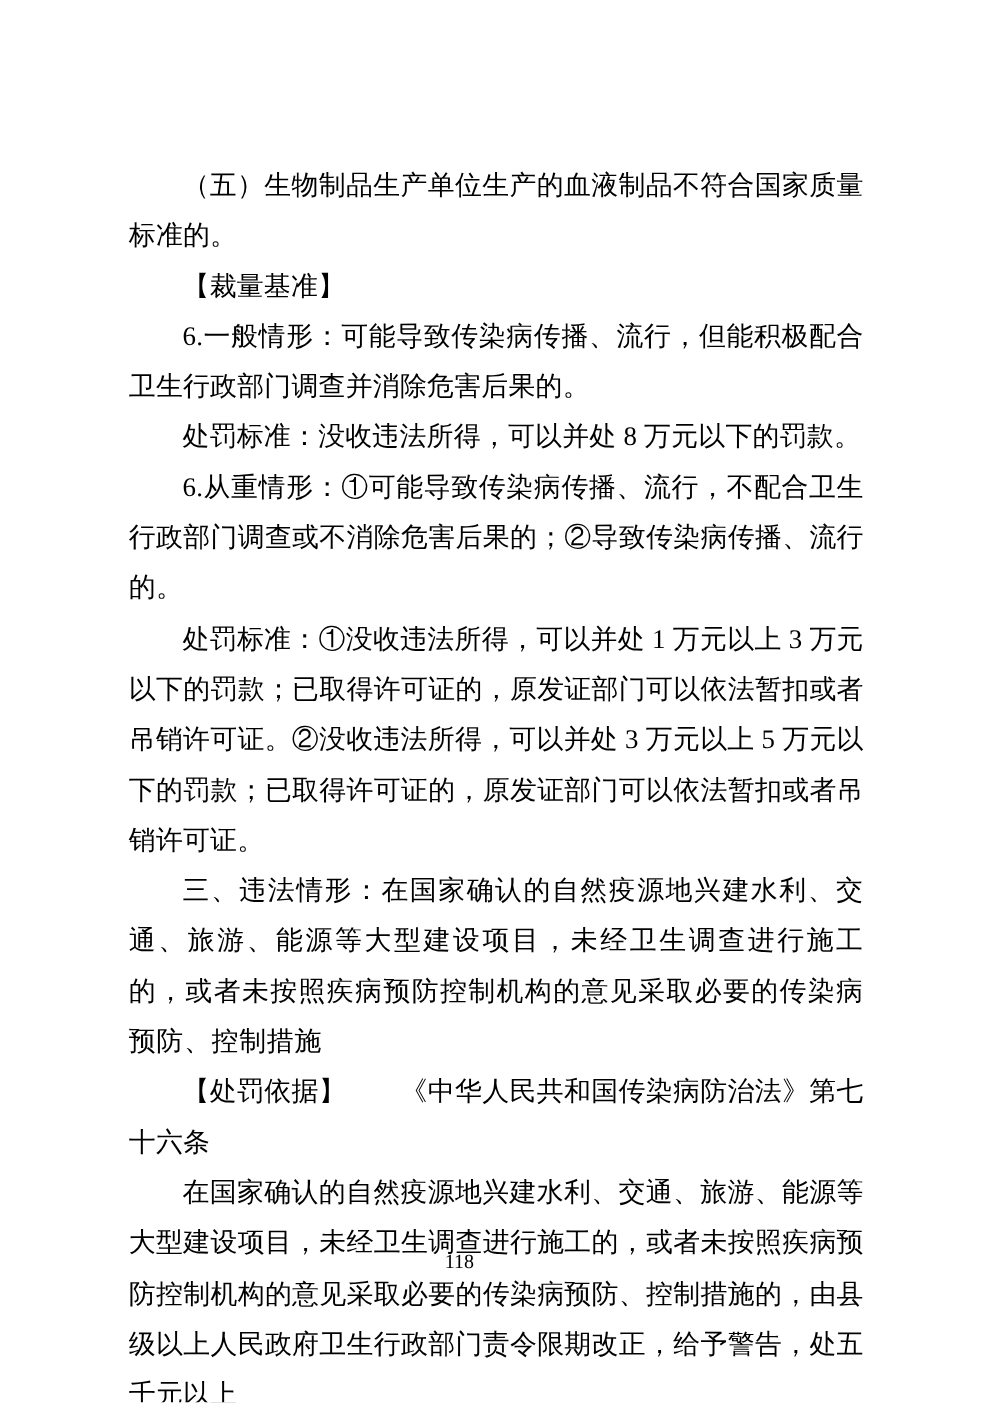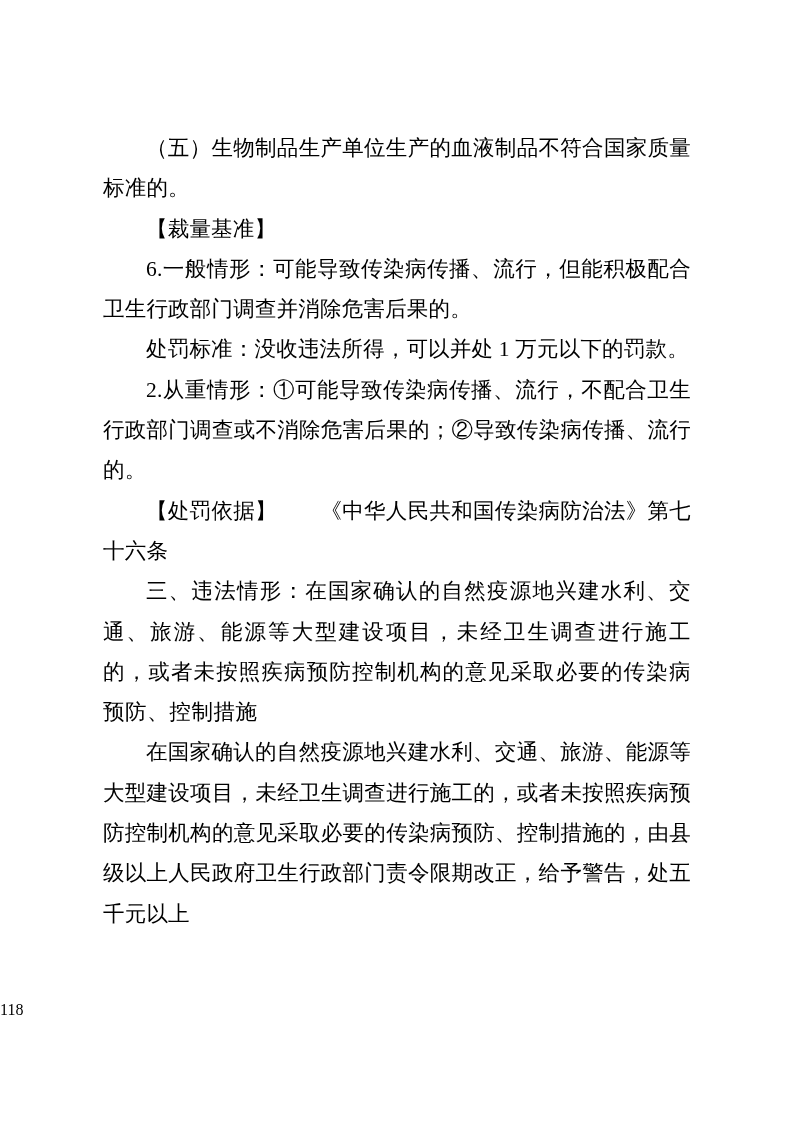--- a/index.html
+++ b/index.html
@@ -38,34 +38,35 @@
   p.doc-para.kai {
     
     font-weight: 400;
     letter-spacing: 0.6px;
   }
   .page-number {
     position: absolute;
     top: 999px;
     left: 0;
     width: 100%;
-    text-align: left;
+    text-align: center;
     font-size: 16px;
     line-height: 22px;
     color: #000000;
   }
 </style>
 </head>
 <body>
 
 <div class="page">
   <div class="content">
       <p class="doc-para"><span>（五）生物制品生产单位生产的血液制品不符合国家质量标准的。</span></p>
       <p class="doc-para"><span class="bold">【裁量基准】</span></p>
       <p class="doc-para"><span class="bold">6.一般情形：</span><span>可能导致传染病传播、流行，但能积极配合卫生行政部门调查并消除危害后果的。</span></p>
-      <p class="doc-para"><span class="bold">处罚标准：</span><span>没收违法所得，可以并处 1 万元以下的罚款。</span></p>
-      <p class="doc-para"><span class="bold">2.从重情形：</span><span>①可能导致传染病传播、流行，不配合卫生行政部门调查或不消除危害后果的；②导致传染病传播、流行的。</span></p>
+      <p class="doc-para"><span class="bold">处罚标准：</span><span>没收违法所得，可以并处 8 万元以下的罚款。</span></p>
+      <p class="doc-para"><span class="bold">6.从重情形：</span><span>①可能导致传染病传播、流行，不配合卫生行政部门调查或不消除危害后果的；②导致传染病传播、流行的。</span></p>
+      <p class="doc-para"><span class="bold">处罚标准：</span><span>①没收违法所得，可以并处 1 万元以上 3 万元以下的罚款；已取得许可证的，原发证部门可以依法暂扣或者吊销许可证。②没收违法所得，可以并处 3 万元以上 5 万元以下的罚款；已取得许可证的，原发证部门可以依法暂扣或者吊销许可证。</span></p>
+      <p class="doc-para kai"><span>三、违法情形：在国家确认的自然疫源地兴建水利、交通、旅游、能源等大型建设项目，未经卫生调查进行施工的，或者未按照疾病预防控制机构的意见采取必要的传染病预防、控制措施</span></p>
       <p class="doc-para"><span class="bold">【处罚依据】　　《中华人民共和国传染病防治法》第七十六条</span></p>
-      <p class="doc-para kai"><span>三、违法情形：在国家确认的自然疫源地兴建水利、交通、旅游、能源等大型建设项目，未经卫生调查进行施工的，或者未按照疾病预防控制机构的意见采取必要的传染病预防、控制措施</span></p>
       <p class="doc-para"><span>在国家确认的自然疫源地兴建水利、交通、旅游、能源等大型建设项目，未经卫生调查进行施工的，或者未按照疾病预防控制机构的意见采取必要的传染病预防、控制措施的，由县级以上人民政府卫生行政部门责令限期改正，给予警告，处五千元以上</span></p>
     </div>
   <div class="page-number">118</div>
 </div>
 
 </body></html>

